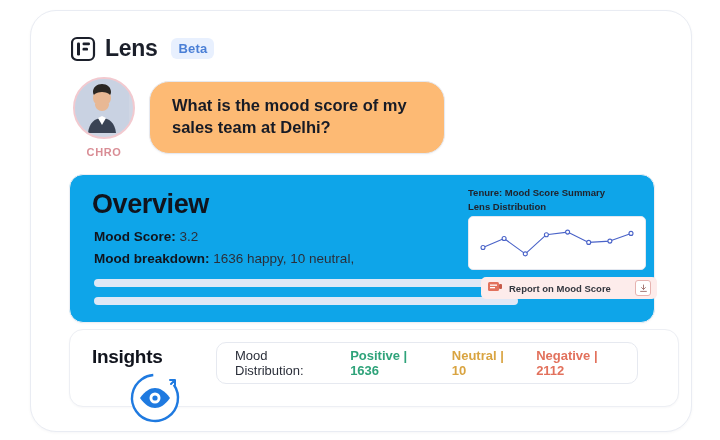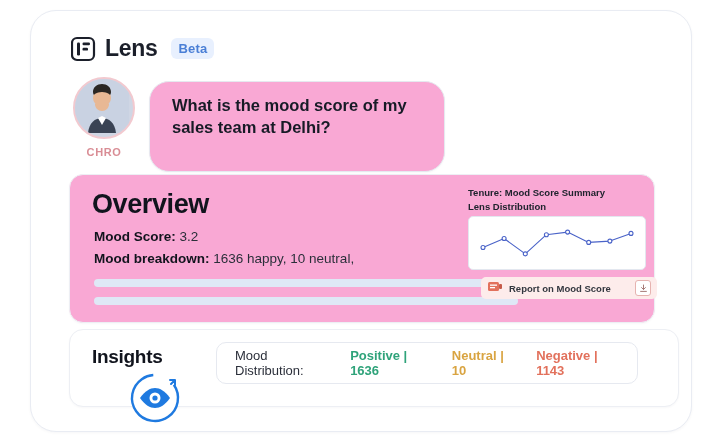--- a/index.html
+++ b/index.html
@@ -91,42 +91,42 @@
     margin-top: 7px;
     font-size: 11px;
     font-weight: bold;
     color: #d98d95;
     letter-spacing: 0.6px;
   }
 
   .question-bubble {
     margin-left: 12px;
     margin-top: 4px;
-    background: #f9a8d4;
+    background: #fdba74;
     border: 1px solid #e6e9f0;
     border-radius: 20px;
-    padding: 13px 22px 32px 22px;
+    padding: 13px 22px 14px 22px;
     width: 250px;
     box-shadow: 0 1px 2px rgba(20,30,60,0.03);
   }
   .question-text {
     font-size: 16.5px;
     font-weight: bold;
     color: #171b26;
     line-height: 1.33;
   }
 
   
   .overview-panel {
     position: absolute;
     left: 38px;
     top: 163px;
     width: 584px;
     height: 147px;
-    background: #f9a8d4;
+    background: #0ea5e9;
     border: 1px solid #edeff4;
     border-radius: 14px;
     box-shadow: 0 1px 2px rgba(20,30,60,0.03);
   }
   .overview-title {
     position: absolute;
     left: 22px;
     top: 14px;
     font-size: 27px;
     font-weight: bold;
@@ -358,21 +358,21 @@
         </div>
       </div>
     </div>
 
     <div class="insights-panel">
       <div class="insights-title">Insights</div>
       <div class="mood-bar">
         <span class="mood-label">Mood Distribution:</span>
         <span class="mood-item mood-positive">Positive | 1636</span>
         <span class="mood-item mood-neutral">Neutral | 10</span>
-        <span class="mood-item mood-negative">Negative | 1143</span>
+        <span class="mood-item mood-negative">Negative | 2112</span>
       </div>
     </div>
 
     <div class="eye-badge">
       <svg width="56" height="56" viewBox="0 0 56 56">
         <circle cx="28" cy="30" r="24" fill="#ffffff"></circle>
         <circle cx="28" cy="30" r="23" fill="none" stroke="#1f7ae0" stroke-width="2.4" stroke-dasharray="120 25" transform="rotate(-35 28 30)"></circle>
         <path d="M13 30c5-7 10-10 15-10s10 3 15 10c-5 7-10 10-15 10s-10-3-15-10z" fill="#1f7ae0"></path>
         <circle cx="28" cy="30" r="5.5" fill="#ffffff"></circle>
         <circle cx="28" cy="30" r="2.6" fill="#1f7ae0"></circle>

